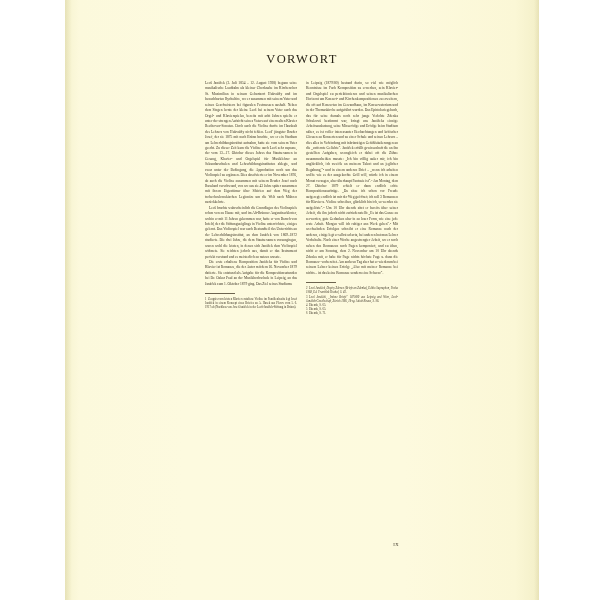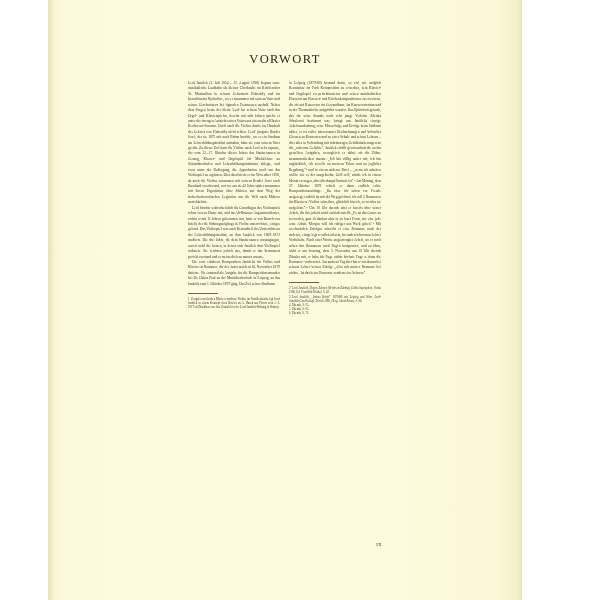--- a/index.html
+++ b/index.html
@@ -15,21 +15,21 @@
   }
   #stage {
     position: relative;
     width: 600px;
     height: 600px;
     background: #ffffff;
   }
   
   #page {
     position: absolute;
-    left: 48px;
+    left: 65px;
     top: 0;
     width: 474px;
     height: 600px;
     background: #fbf8d8;
     background-image: linear-gradient(to right,
        #f6f3cf 0px, #fcf9dc 14px, #fdfadf 120px,
        #fdfade 340px, #fbf7d6 450px, #f3efc8 474px);
     box-shadow: 0 0 0 0 rgba(0,0,0,0);
   }
   

